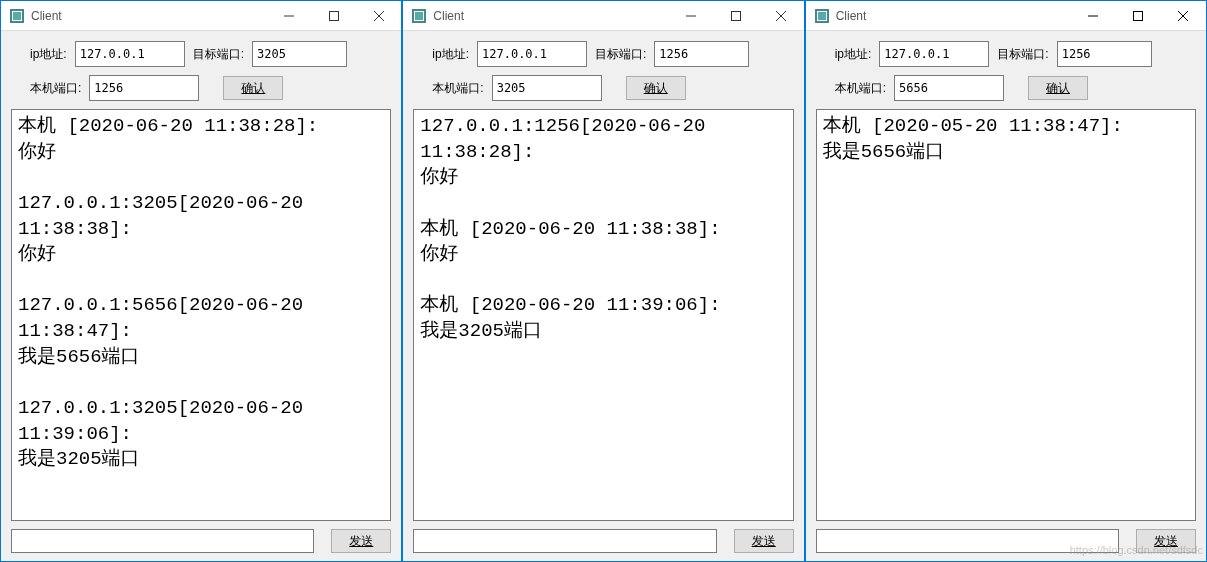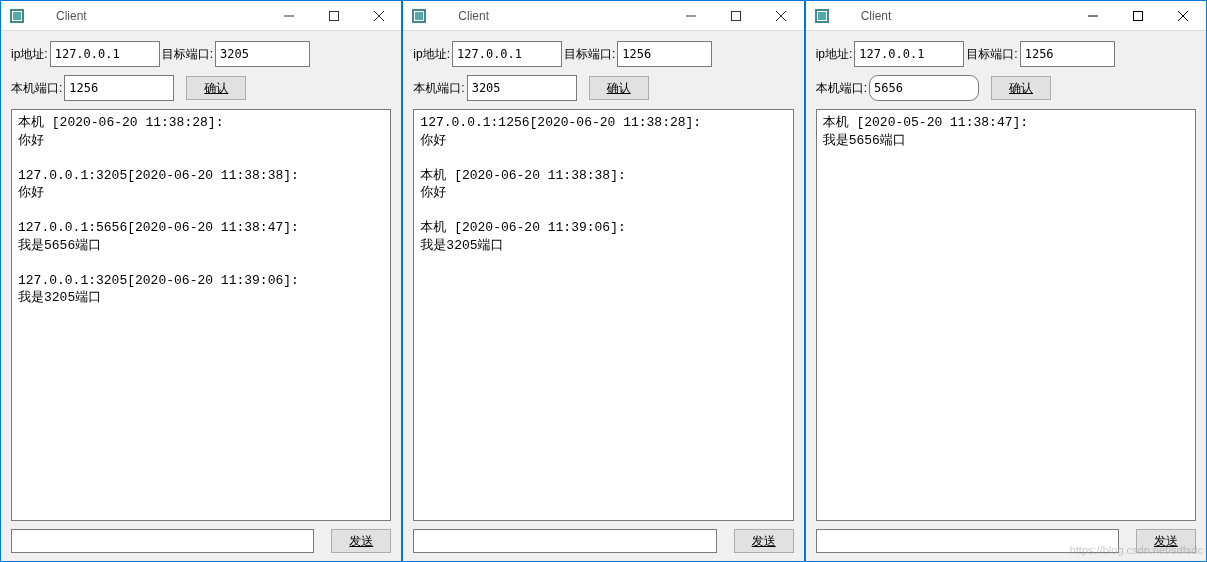--- a/index.html
+++ b/index.html
@@ -33,21 +33,20 @@
     height: 16px;
     margin: 0 6px 0 8px;
     display: inline-flex;
     align-items: center;
     justify-content: center;
   }
   .titlebar .title {
     flex: 1;
     color: #555;
     font-size: 12px;
-    margin-left: 25px;
   }
   .titlebar .controls {
     display: flex;
     height: 100%;
   }
   .titlebar .controls .ctrl {
     width: 45px;
     display: flex;
     align-items: center;
     justify-content: center;
@@ -60,21 +59,22 @@
     padding: 10px 10px 8px 10px;
     display: flex;
     flex-direction: column;
     flex: 1;
     background: #f0f0f0;
   }
   .form-row {
     display: flex;
     align-items: center;
     margin-bottom: 8px;
-    gap: 2px;
+    gap: 8px;
+    margin-left: 19px;
   }
   .lbl {
     font-size: 12px;
     white-space: nowrap;
   }
   .txt {
     height: 26px;
     border: 1px solid #7a7a7a;
     background: #fff;
     padding: 1px 4px;
@@ -93,21 +93,21 @@
     align-items: center;
     justify-content: center;
     text-decoration: underline;
   }
   .log {
     flex: 1;
     border: 1px solid #7a7a7a;
     background: #fff;
     padding: 4px 6px;
     font-family: "SimSun", "Courier New", monospace;
-    font-size: 13px;
+    font-size: 19px;
     line-height: 1.35;
     white-space: pre-wrap;
     overflow: auto;
   }
   .send-row {
     display: flex;
     margin-top: 8px;
     gap: 17px;
   }
   .send-input {
@@ -276,21 +276,21 @@
   </div>
   <div class="client-area">
     <div class="form-row">
       <span class="lbl">ip地址:</span>
       <input class="txt" style="width: 110px;" value="127.0.0.1">
       <span class="lbl">目标端口:</span>
       <input class="txt" style="width: 95px;" value="1256">
     </div>
     <div class="form-row">
       <span class="lbl">本机端口:</span>
-      <input class="txt" style="width: 110px; border-radius: 9px;" value="5656">
+      <input class="txt" style="width: 110px;" value="5656">
       <span style="width:8px"></span>
       <button class="btn">确认</button>
     </div>
     <div class="log">本机 [2020-05-20 11:38:47]:
 我是5656端口</div>
     <div class="send-row">
       <input class="send-input" value="" style="">
       <button class="btn">发送</button>
     </div>
   </div>

